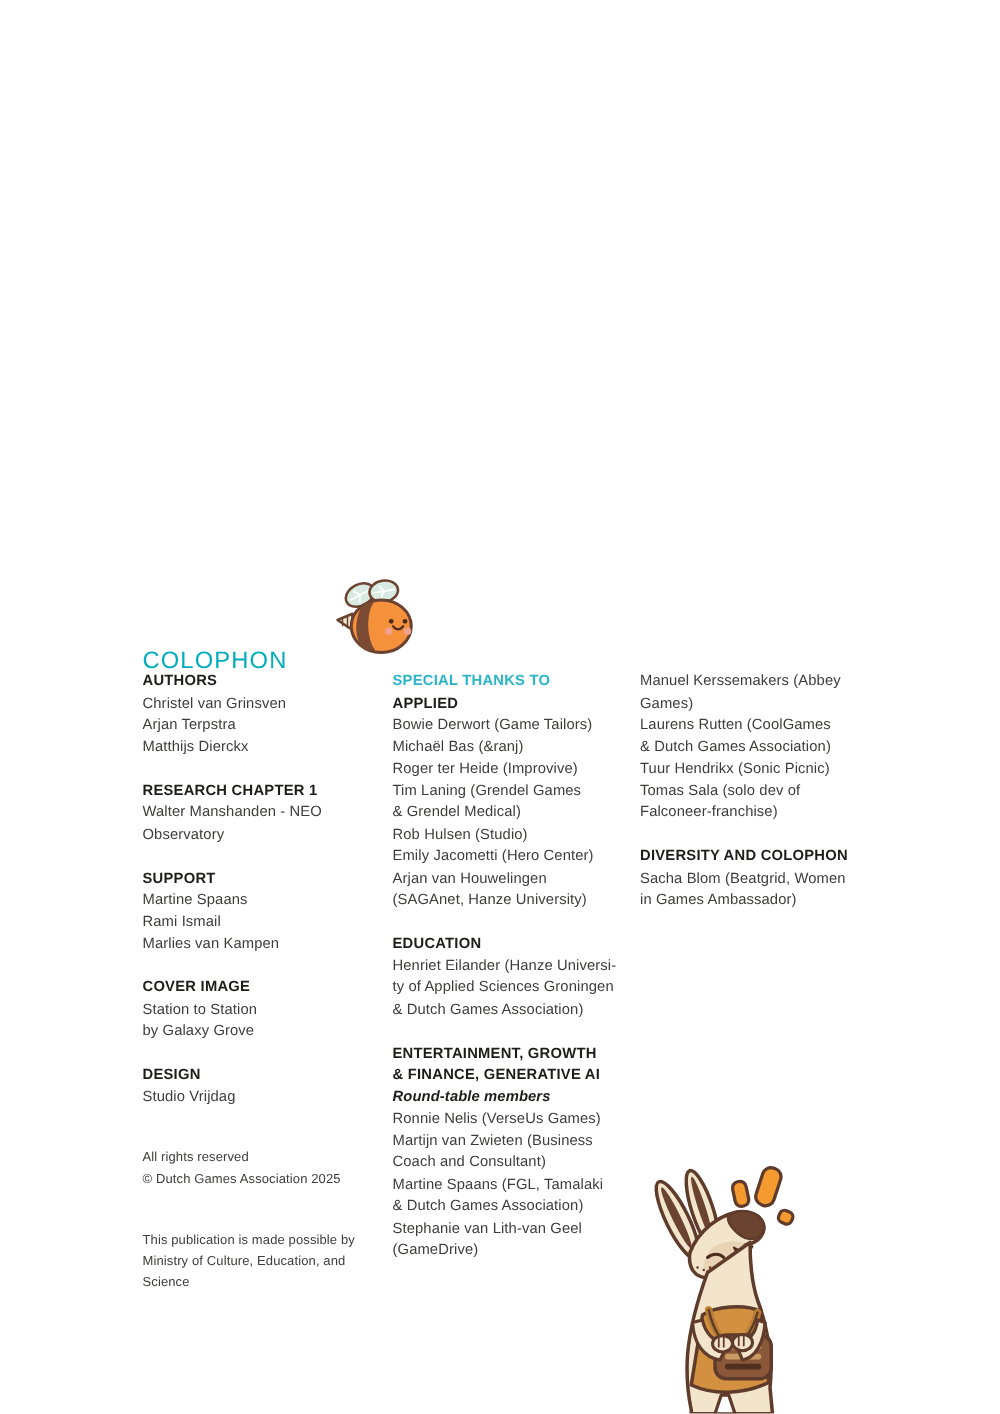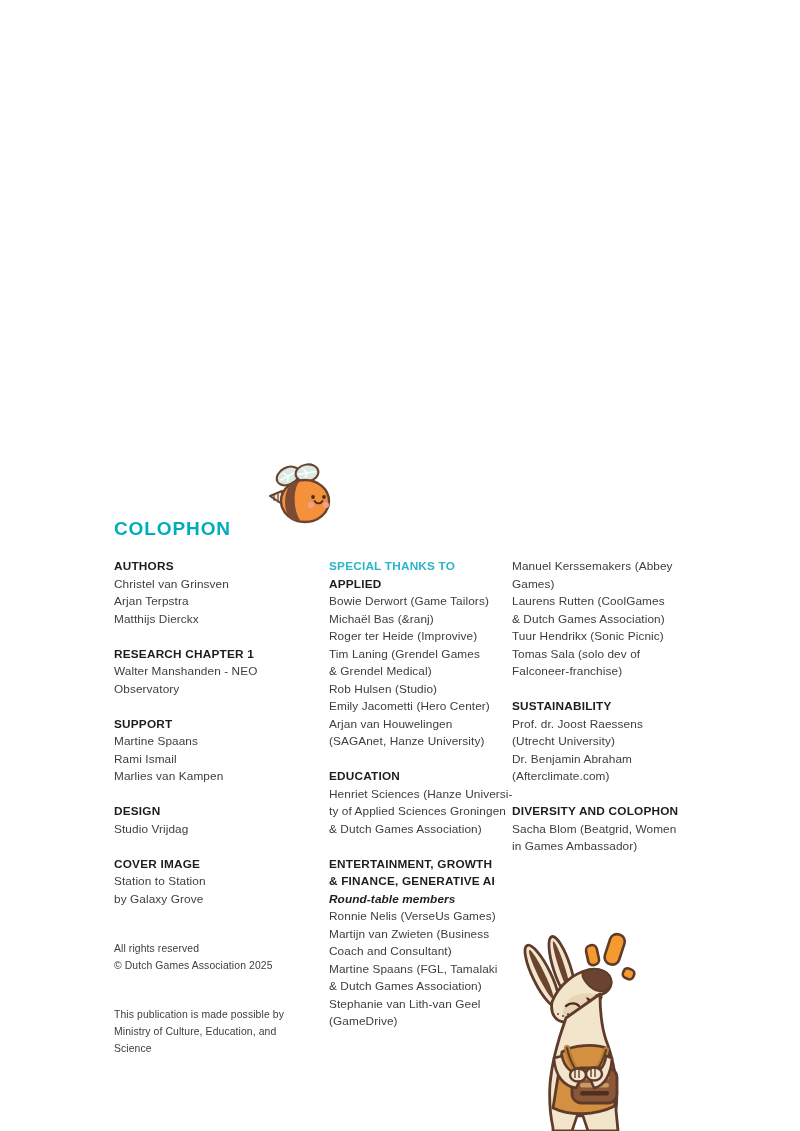--- a/index.html
+++ b/index.html
@@ -8,36 +8,36 @@
     width:800px;height:1131px;
     background:#ffffff;
     overflow:hidden;
     font-family:"Liberation Sans",sans-serif;
     color:#3d3d3c;
   }
   .page-title{
     position:absolute;
     left:114px;top:518px;
     font-size:19px;
-    font-weight:bold;
+    font-weight:normal;
     letter-spacing:0.9px;
     color:#00adbc;
   }
   .bee-wrap{position:absolute;left:266px;top:461px;width:66px;height:64px;}
   .kangaroo-wrap{position:absolute;left:510px;top:928px;width:134px;height:203px;}
   .col{
     position:absolute;
-    top:558px;
+    top:536px;
     width:196px;
     font-size:11.8px;
     line-height:17.5px;
     letter-spacing:0.1px;
   }
   .col-1{left:114px;}
-  .col-2{left:314px;margin-left:15px;}
+  .col-2{left:314px;}
   .col-3{left:512px;}
   .section{margin-bottom:17.5px;}
   .section-heading{
     font-weight:bold;
     color:#1d1d1b;
     letter-spacing:0.2px;
   }
   .italic-line{
     font-weight:bold;
     font-style:italic;
@@ -97,27 +97,27 @@
         <div class="line">Walter Manshanden - NEO</div>
         <div class="line">Observatory</div>
       </div>
       <div class="section">
         <div class="section-heading">SUPPORT</div>
         <div class="line">Martine Spaans</div>
         <div class="line">Rami Ismail</div>
         <div class="line">Marlies van Kampen</div>
       </div>
       <div class="section">
-        <div class="section-heading">DESIGN</div>
-        <div class="line">Studio Vrijdag</div>
-      </div>
-      <div class="section">
         <div class="section-heading">COVER IMAGE</div>
         <div class="line">Station to Station</div>
         <div class="line">by Galaxy Grove</div>
+      </div>
+      <div class="section">
+        <div class="section-heading">DESIGN</div>
+        <div class="line">Studio Vrijdag</div>
       </div>
       <div class="small-sections">
         <div class="small-section">
           <div class="small-line">All rights reserved</div>
           <div class="small-line">© Dutch Games Association 2025</div>
         </div>
         <div class="small-section">
           <div class="small-line">This publication is made possible by</div>
           <div class="small-line">Ministry of Culture, Education, and</div>
           <div class="small-line">Science</div>
@@ -133,21 +133,21 @@
         <div class="line">Roger ter Heide (Improvive)</div>
         <div class="line">Tim Laning (Grendel Games</div>
         <div class="line">&amp; Grendel Medical)</div>
         <div class="line">Rob Hulsen (Studio)</div>
         <div class="line">Emily Jacometti (Hero Center)</div>
         <div class="line">Arjan van Houwelingen</div>
         <div class="line">(SAGAnet, Hanze University)</div>
       </div>
       <div class="section">
         <div class="section-heading">EDUCATION</div>
-        <div class="line">Henriet Sciences (Hanze Universi-</div>
+        <div class="line">Henriet Eilander (Hanze Universi-</div>
         <div class="line">ty of Applied Sciences Groningen</div>
         <div class="line">&amp; Dutch Games Association)</div>
       </div>
       <div class="section">
         <div class="section-heading">ENTERTAINMENT, GROWTH</div>
         <div class="section-heading">&amp; FINANCE, GENERATIVE AI</div>
         <div class="italic-line">Round-table members</div>
         <div class="line">Ronnie Nelis (VerseUs Games)</div>
         <div class="line">Martijn van Zwieten (Business</div>
         <div class="line">Coach and Consultant)</div>
@@ -161,27 +161,20 @@
       <div class="section">
         <div class="line">Manuel Kerssemakers (Abbey</div>
         <div class="line">Games)</div>
         <div class="line">Laurens Rutten (CoolGames</div>
         <div class="line">&amp; Dutch Games Association)</div>
         <div class="line">Tuur Hendrikx (Sonic Picnic)</div>
         <div class="line">Tomas Sala (solo dev of</div>
         <div class="line">Falconeer-franchise)</div>
       </div>
       <div class="section">
-        <div class="section-heading">SUSTAINABILITY</div>
-        <div class="line">Prof. dr. Joost Raessens</div>
-        <div class="line">(Utrecht University)</div>
-        <div class="line">Dr. Benjamin Abraham</div>
-        <div class="line">(Afterclimate.com)</div>
-      </div>
-      <div class="section">
         <div class="section-heading">DIVERSITY AND COLOPHON</div>
         <div class="line">Sacha Blom (Beatgrid, Women</div>
         <div class="line">in Games Ambassador)</div>
       </div>
     </div>
 
   <div class="kangaroo-wrap">
     <svg viewBox="0 0 134 203" width="134" height="203">
 
       <g transform="rotate(18 105 22)">

